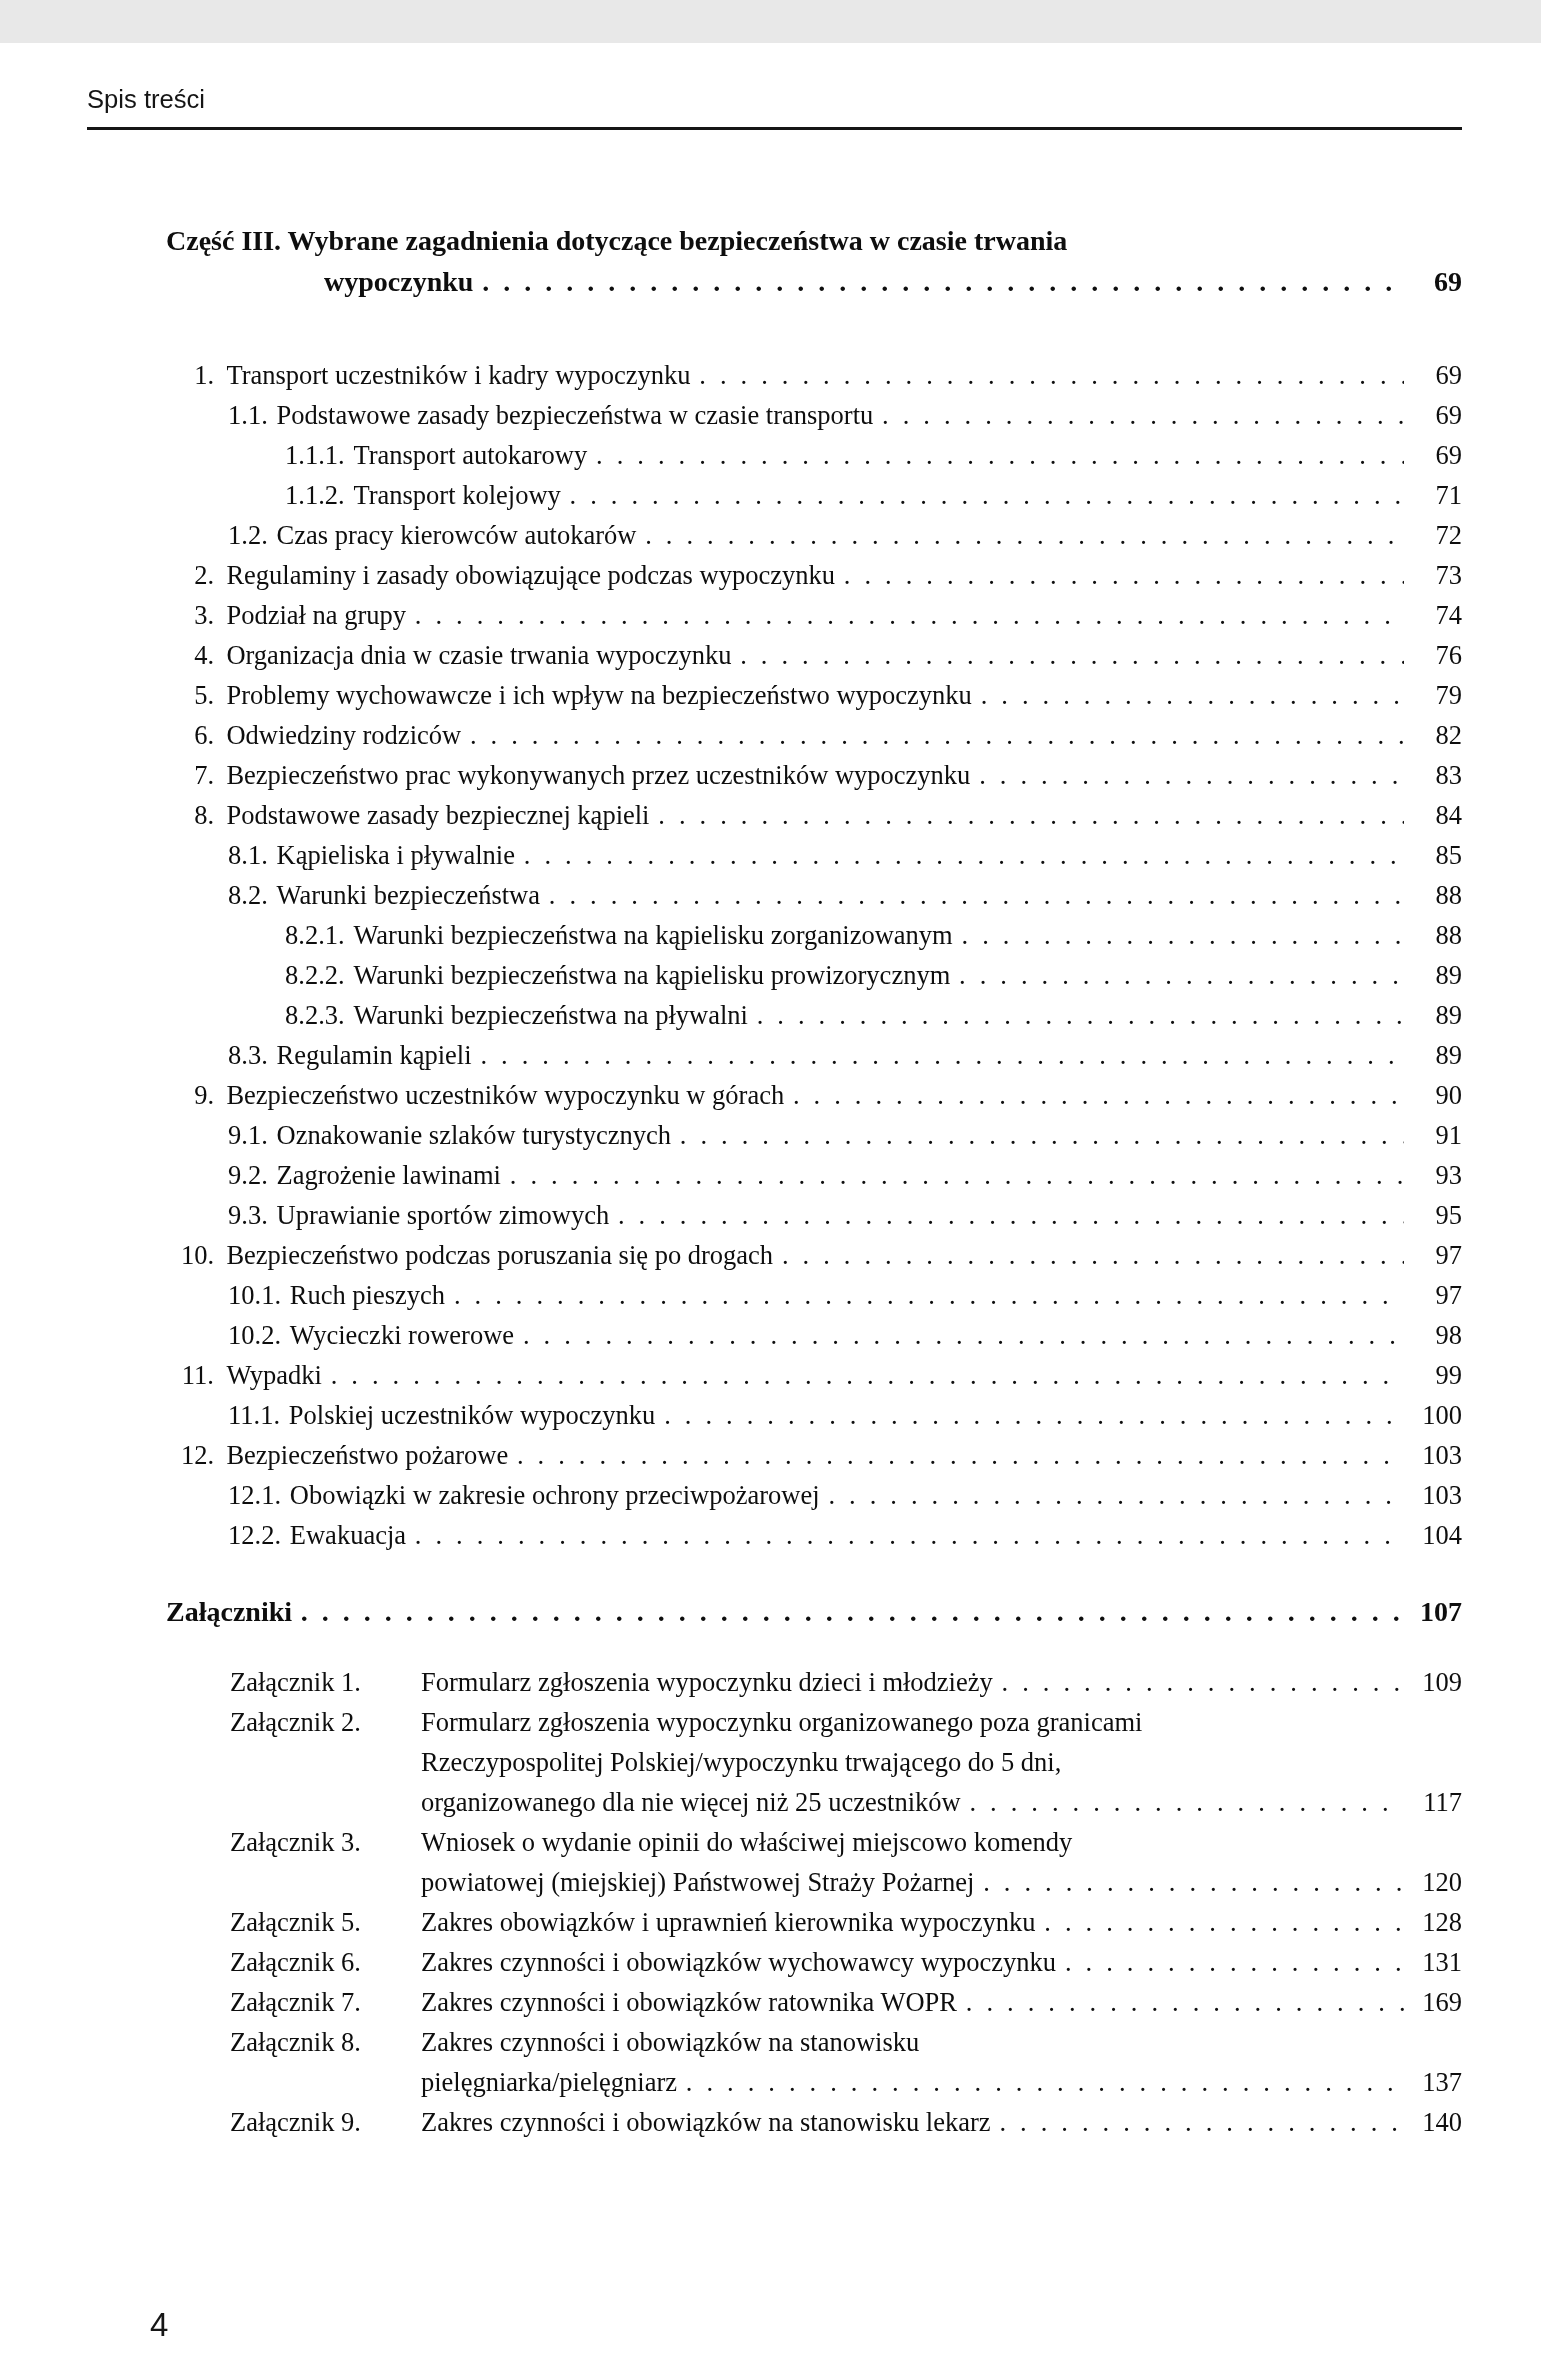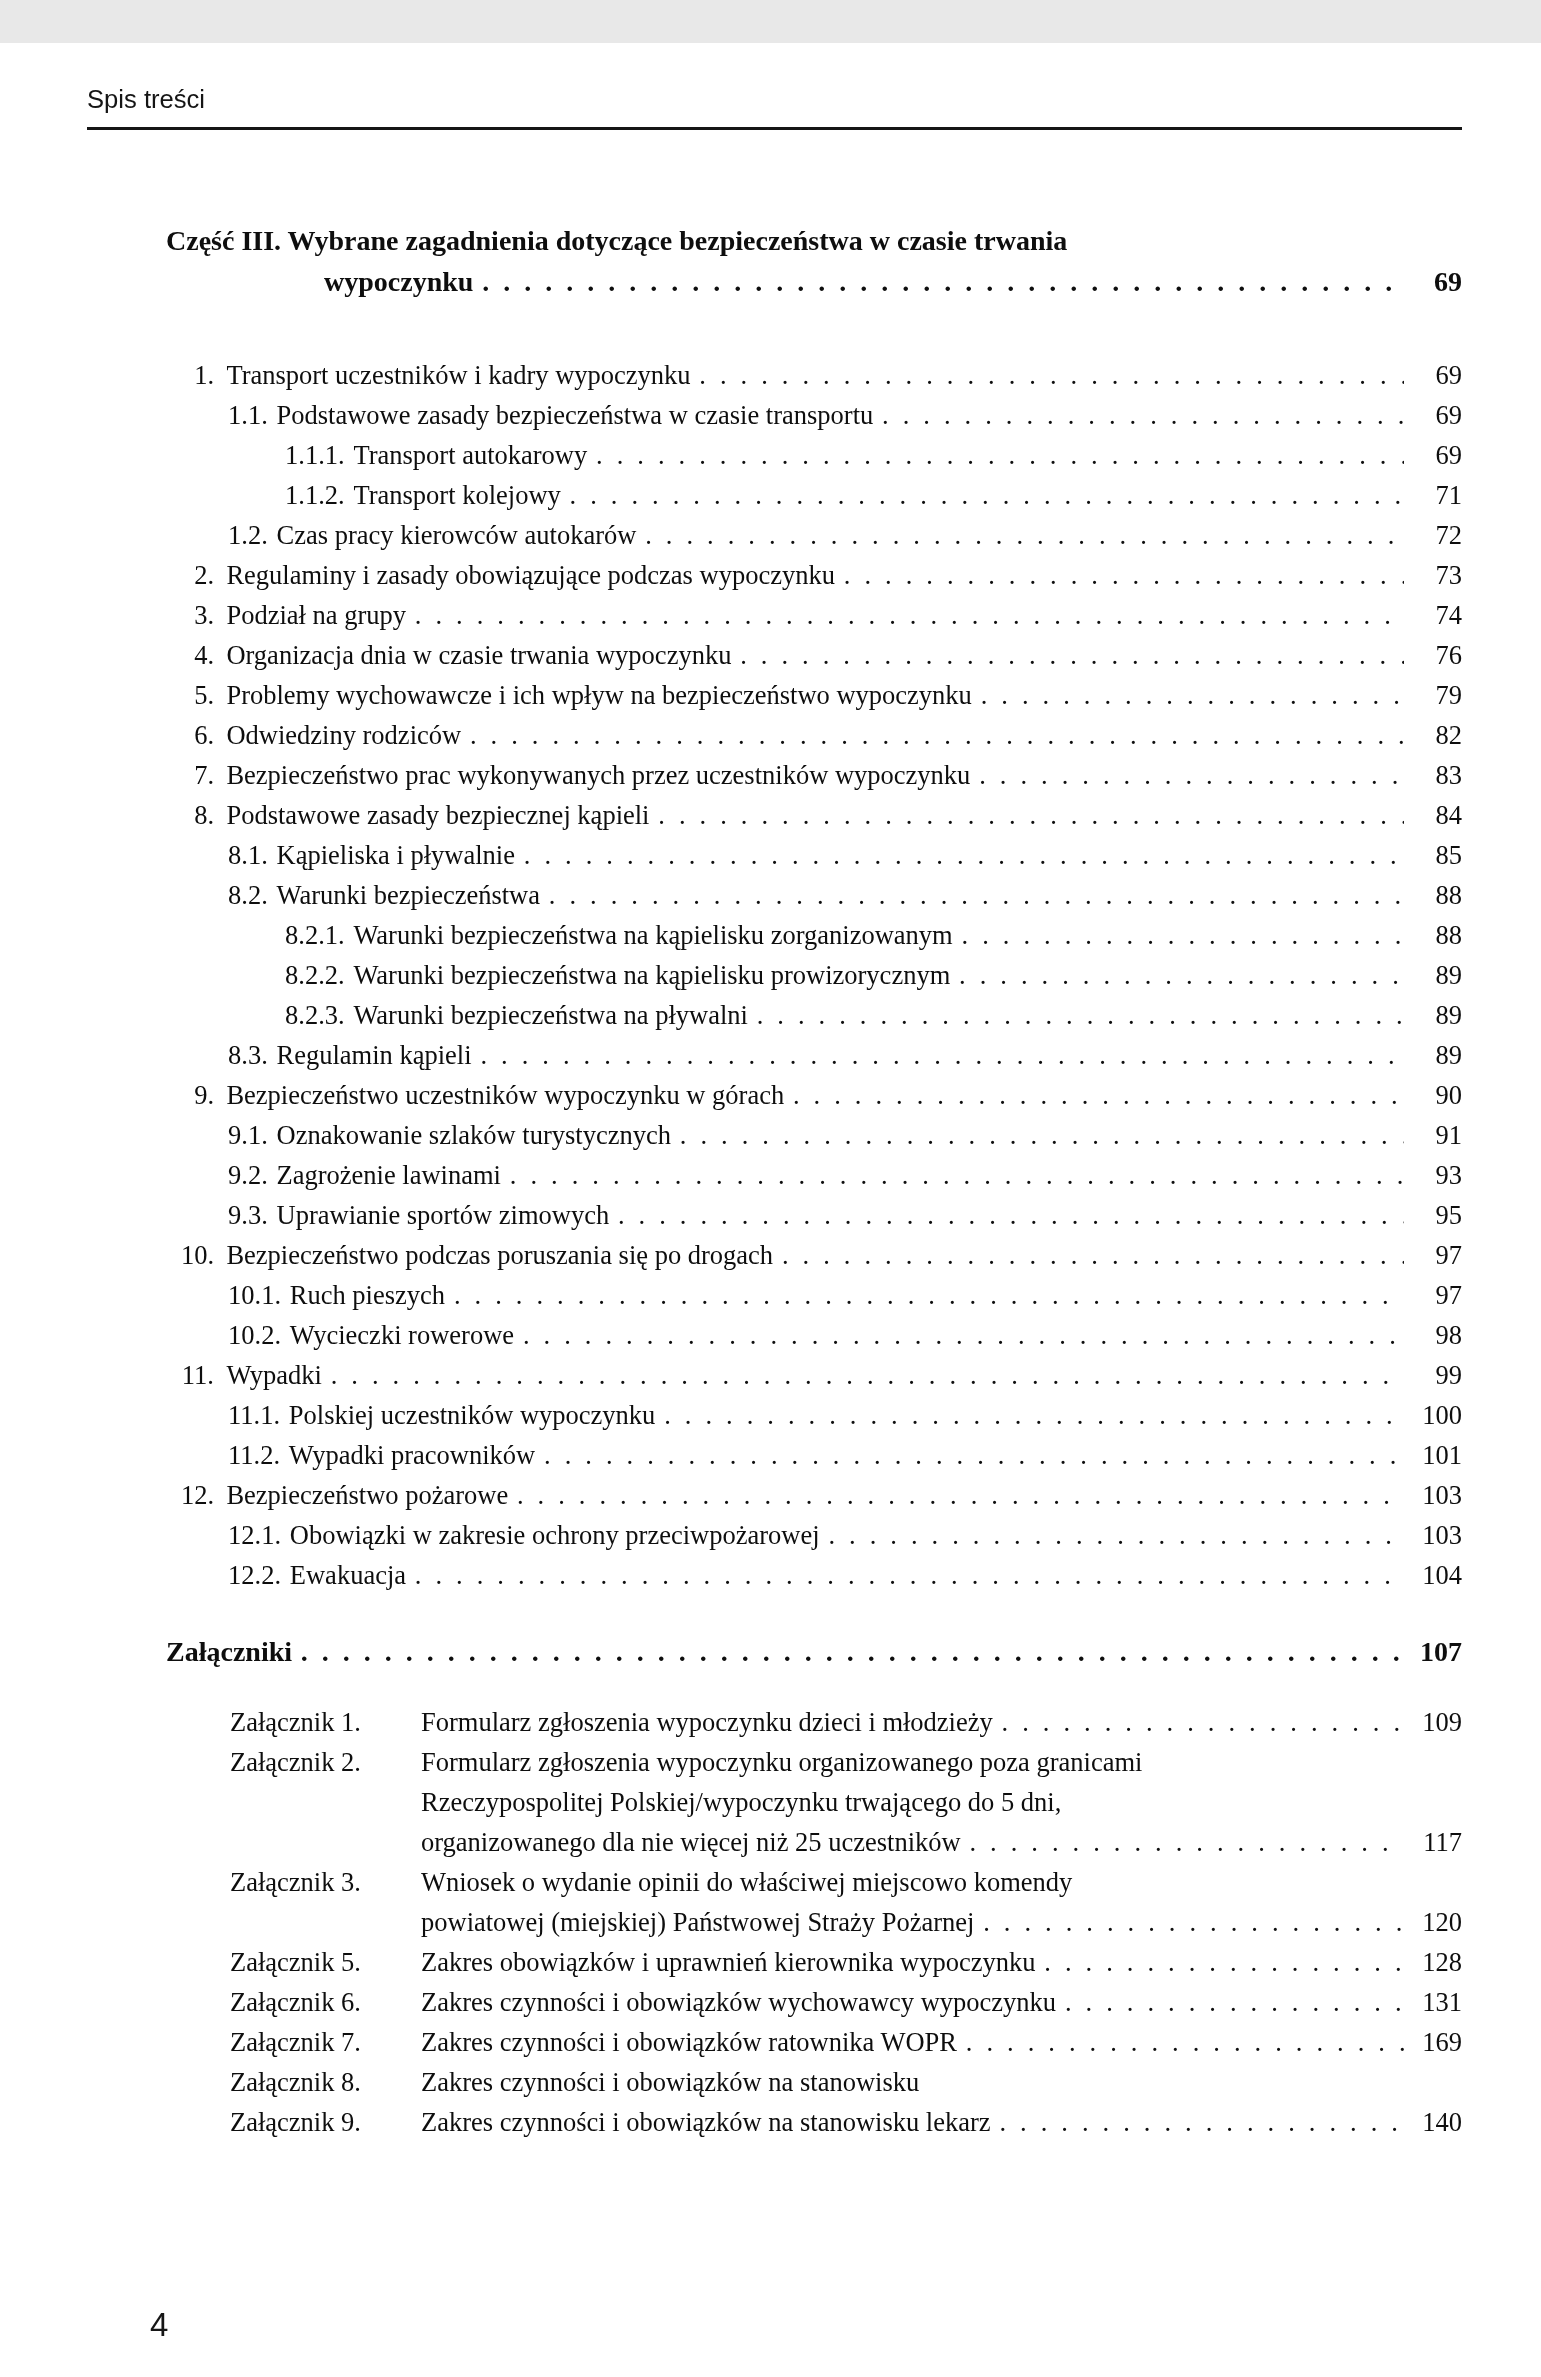--- a/index.html
+++ b/index.html
@@ -288,28 +288,20 @@
         </div>
       </div>
       <div class="l2">
         <div class="line">
           <span class="num">11.1.</span>
           <span class="pre">Polskiej uczestników wypoczynku</span>
           <span class="leader"></span>
           <span class="pagecol">100</span>
         </div>
       </div>
-      <div class="l2">
-        <div class="line">
-          <span class="num">11.2.</span>
-          <span class="pre">Wypadki pracowników</span>
-          <span class="leader"></span>
-          <span class="pagecol">101</span>
-        </div>
-      </div>
       <div class="l1">
         <div class="line">
           <span class="num">12.</span>
           <span class="pre">Bezpieczeństwo pożarowe</span>
           <span class="leader"></span>
           <span class="pagecol">103</span>
         </div>
       </div>
       <div class="l2">
         <div class="line">
@@ -388,20 +380,25 @@
           <span class="num">Załącznik 7.</span>
           <span class="pre">Zakres czynności i obowiązków ratownika WOPR</span>
           <span class="leader"></span>
           <span class="pagecol">169</span>
         </div>
       </div>
       <div class="zal">
         <div class="line">
           <span class="num">Załącznik 8.</span>
           <span class="pre">Zakres czynności i obowiązków na stanowisku</span>
+        </div>
+        <div class="line cont">
+          <span class="pre">pielęgniarka/pielęgniarz</span>
+          <span class="leader"></span>
+          <span class="pagecol">137</span>
         </div>
       </div>
       <div class="zal">
         <div class="line">
           <span class="num">Załącznik 9.</span>
           <span class="pre">Zakres czynności i obowiązków na stanowisku lekarz</span>
           <span class="leader"></span>
           <span class="pagecol">140</span>
         </div>
       </div>

